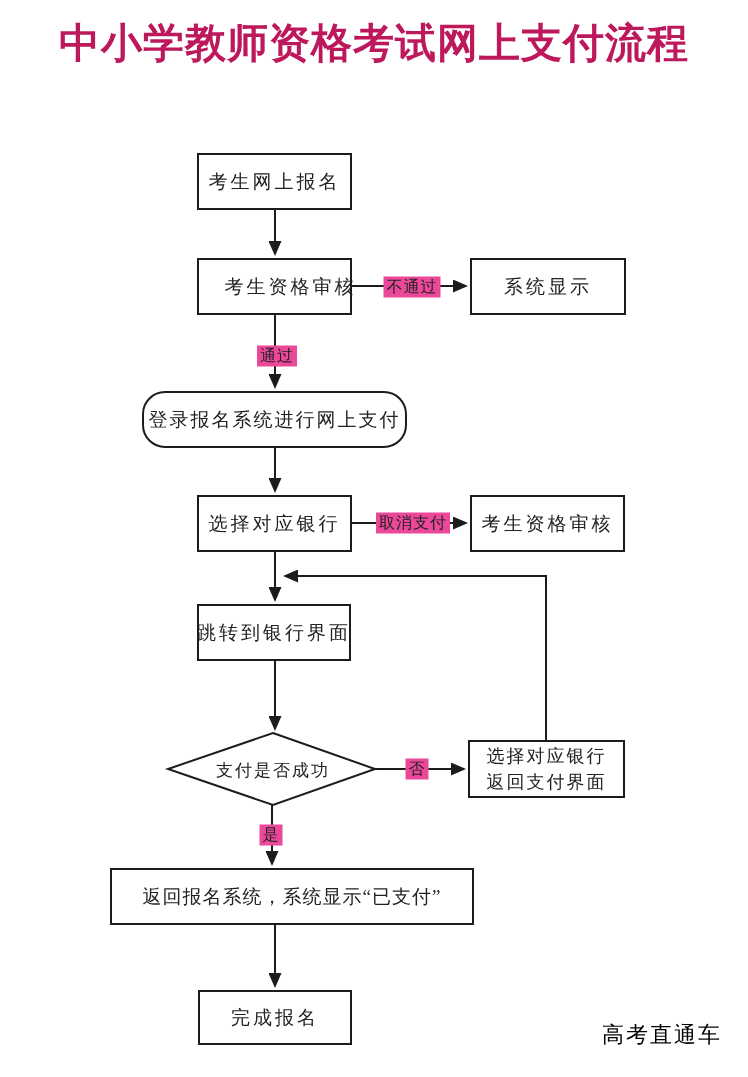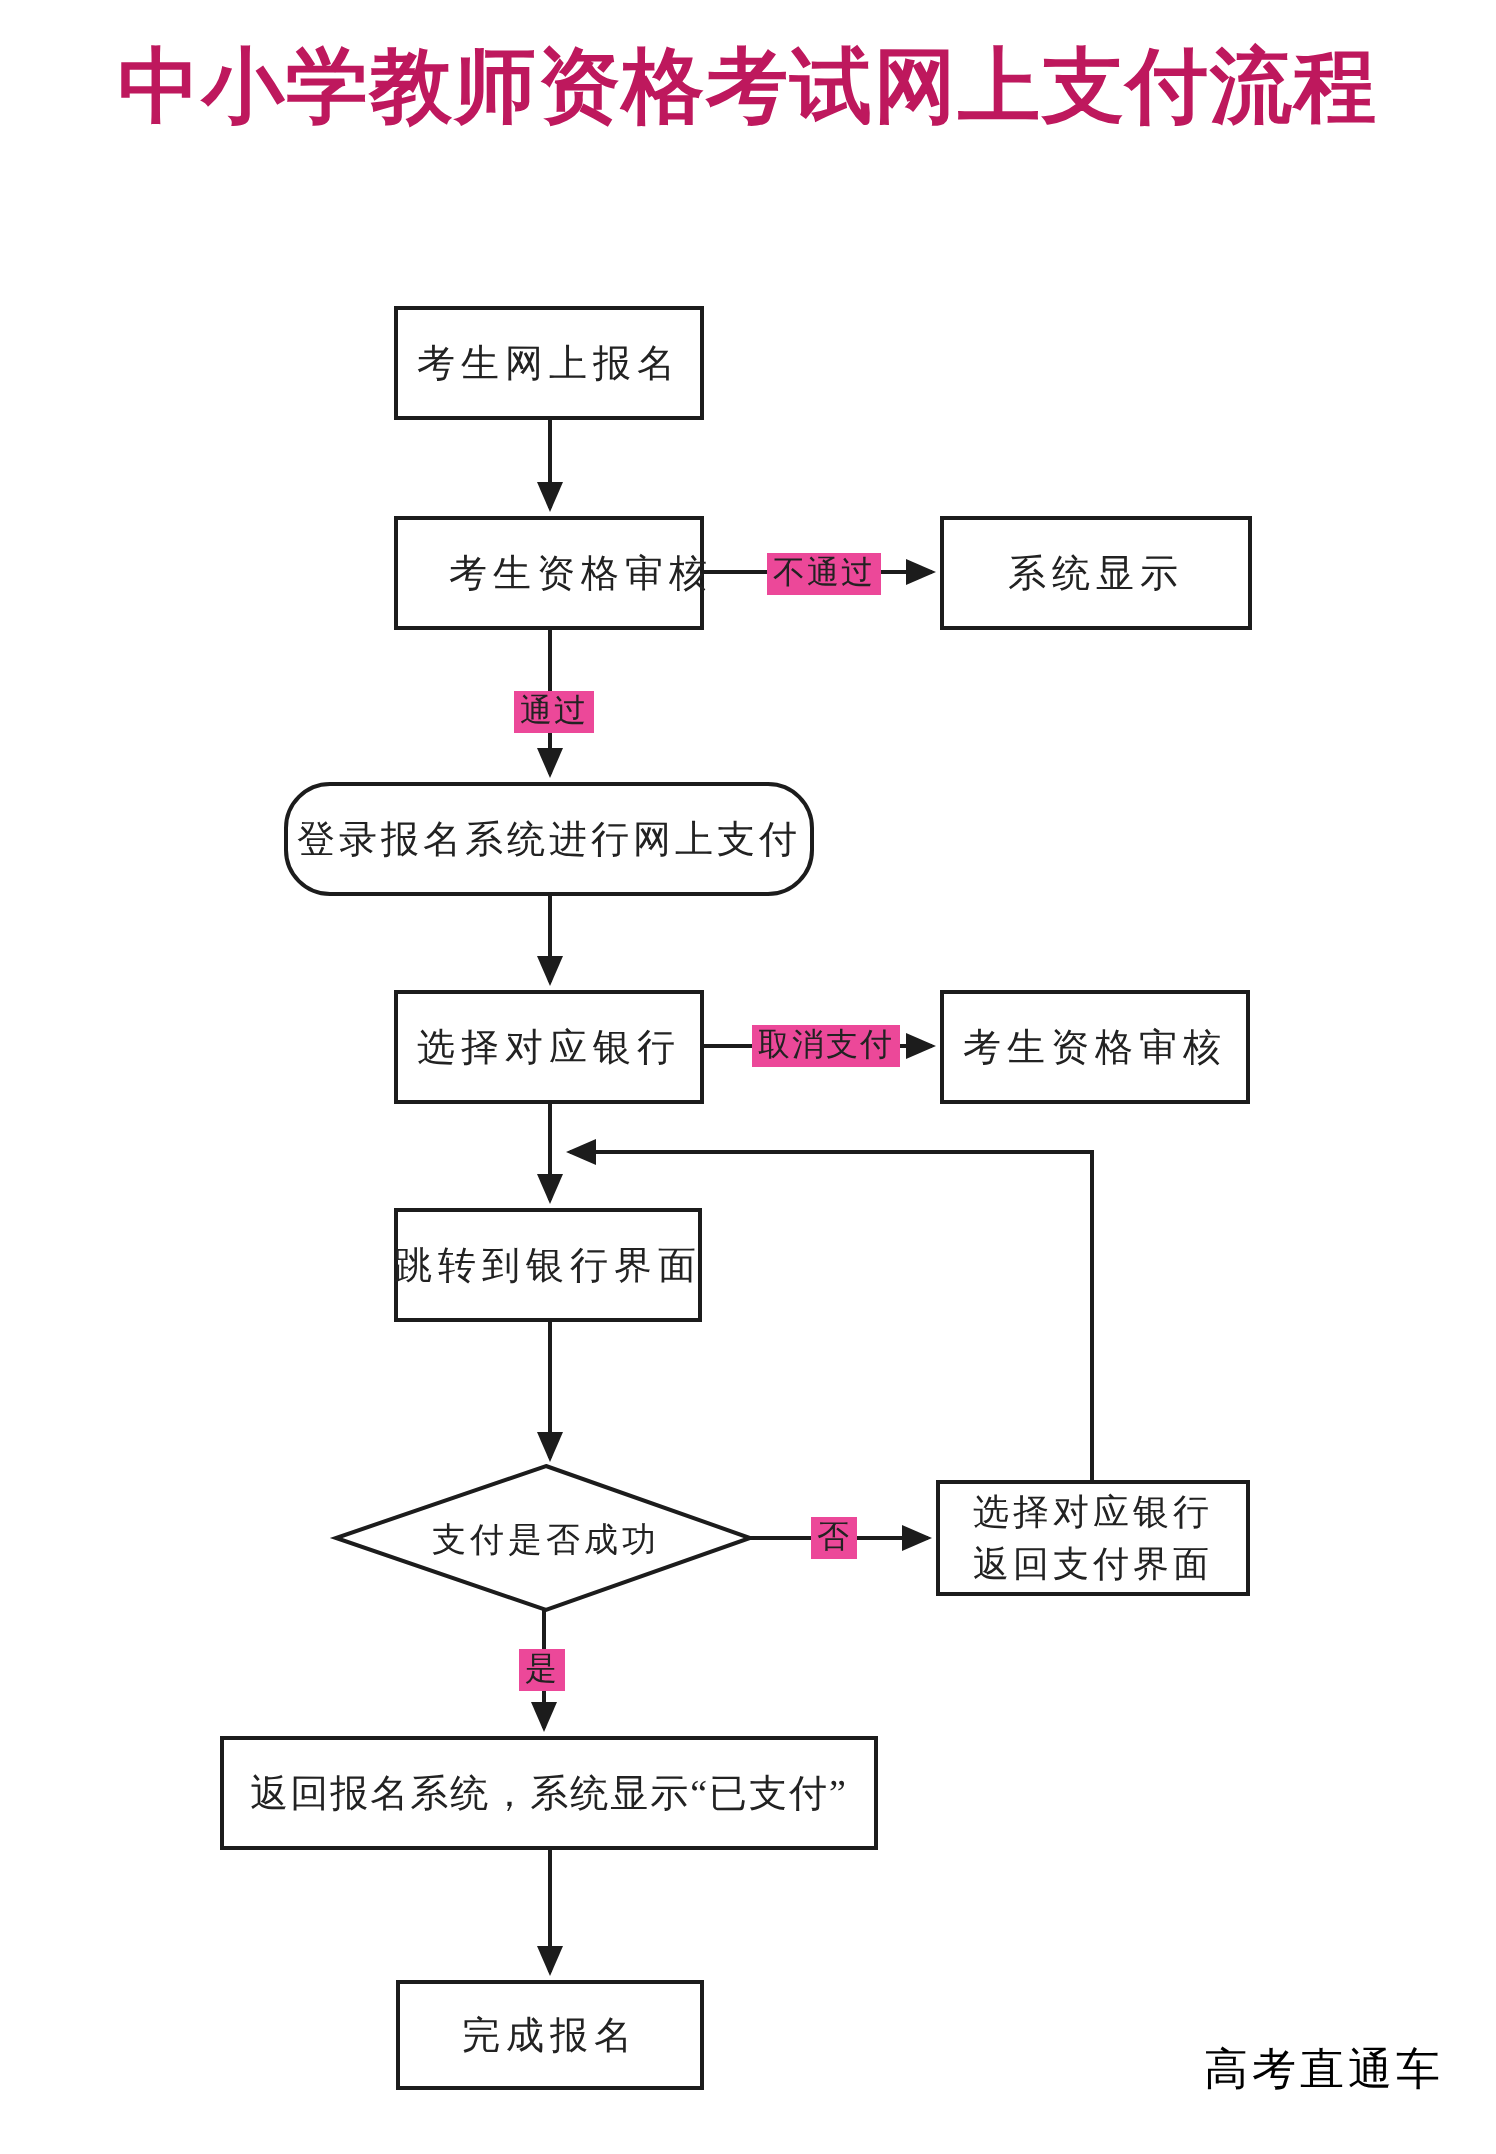--- a/index.html
+++ b/index.html
@@ -21,21 +21,21 @@
   }
   .n-register      { left:197px; top:153px;  width:155px; height:57px; }
   .n-review        { left:197px; top:258px;  width:155px; height:57px;padding-left:32px; }
   .n-cancel        { left:470px; top:258px;  width:156px; height:57px; }
   .n-login         { left:142px; top:391px;  width:265px; height:57px; letter-spacing:2px;border-radius:23px; }
   .n-choose-bank   { left:197px; top:495px;  width:155px; height:57px; }
   .n-return-system { left:470px; top:495px;  width:155px; height:57px; }
   .n-bank-page     { left:197px; top:604px;  width:154px; height:57px; }
   .n-failed        { left:468px; top:740px;  width:157px; height:58px;
                      flex-direction:column; font-size:18px; letter-spacing:2px; line-height:26px; }
-  .n-paid          { left:110px; top:868px;  width:329px; height:57px; font-size:19px; letter-spacing:1px; }
+  .n-paid          { left:110px; top:868px;  width:364px; height:57px; font-size:19px; letter-spacing:1px; }
   .n-complete      { left:198px; top:990px;  width:154px; height:55px; }
   .diamond-label {
     position:absolute; left:273px; top:770px; transform:translate(-50%,-50%);
     font-size:17px; letter-spacing:2px; color:#222222; white-space:nowrap;
   }
   .elabel {
     position:absolute; transform:translate(-50%,-50%); background:#ec4899;
     font-size:16px; letter-spacing:1px; color:#222222; padding:0 3px; white-space:nowrap;
   }
   .l-passed        { left:277px; top:356px; }

